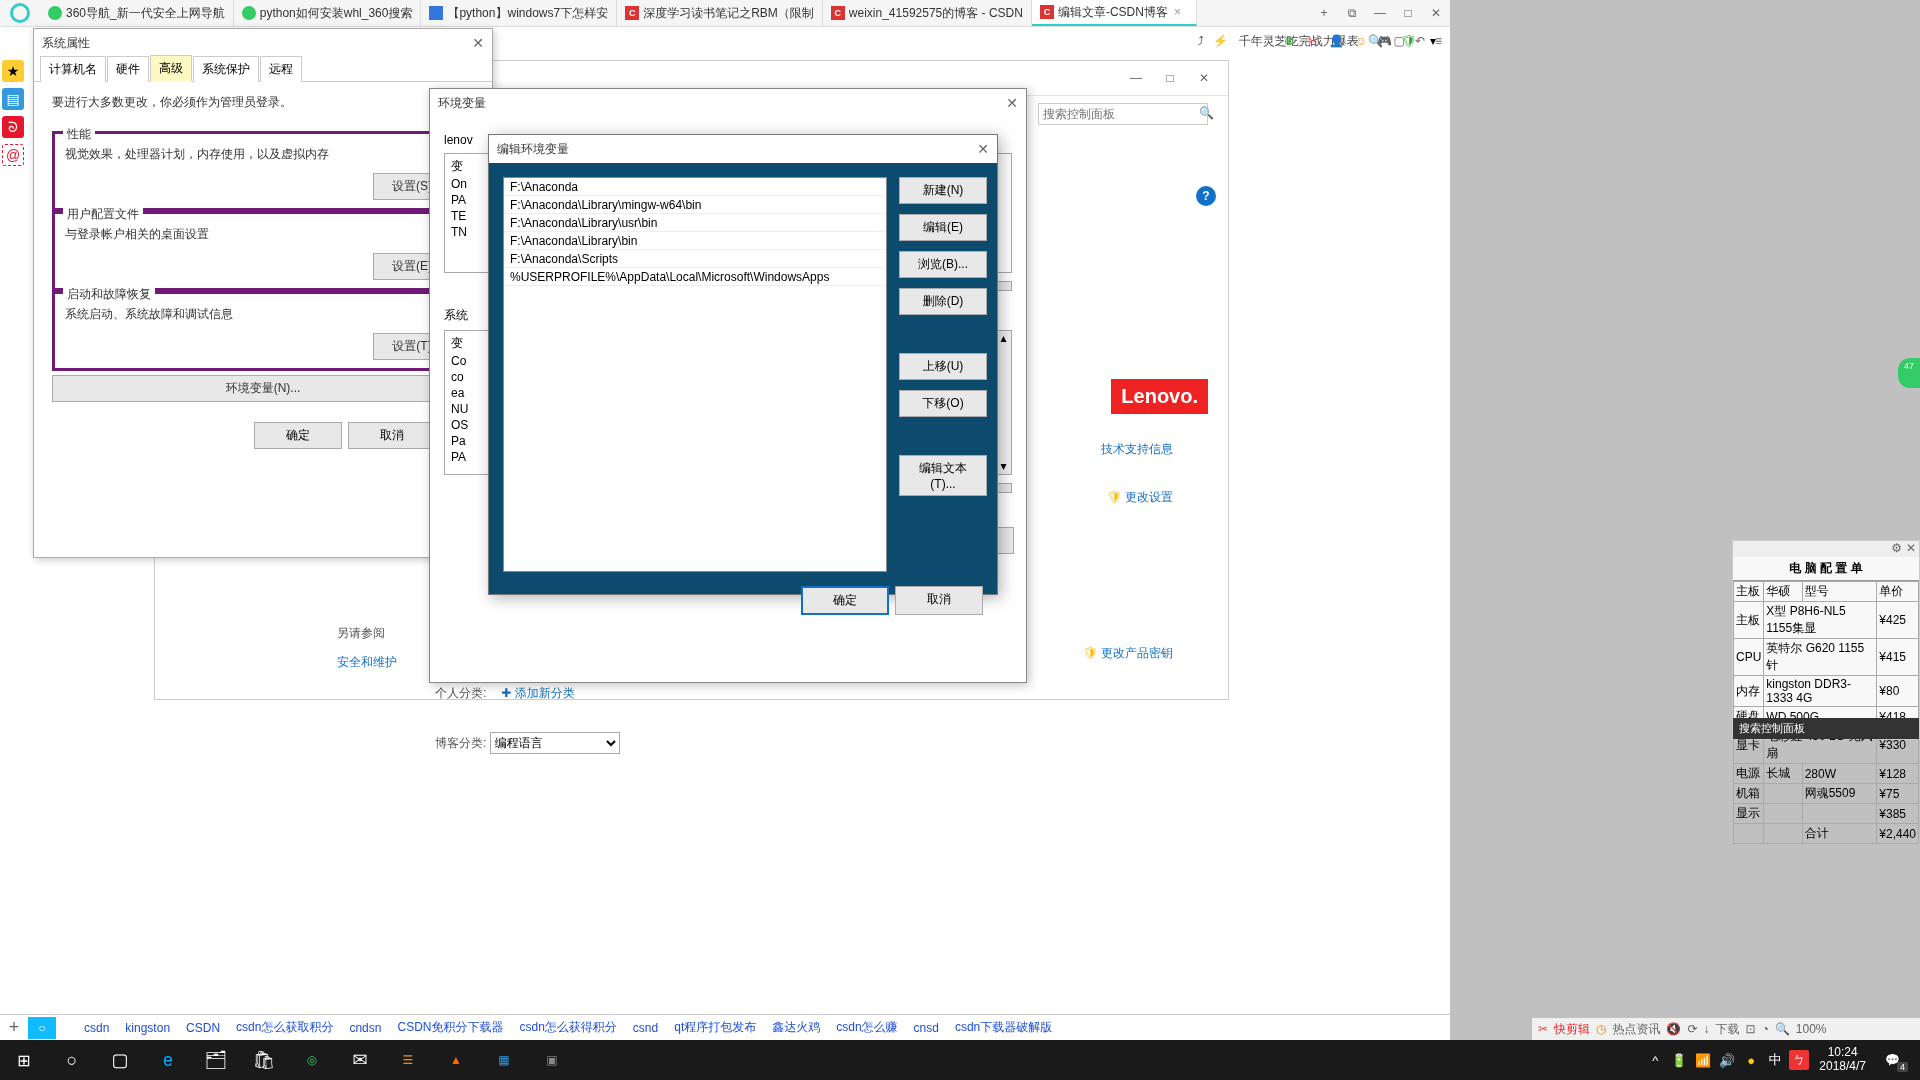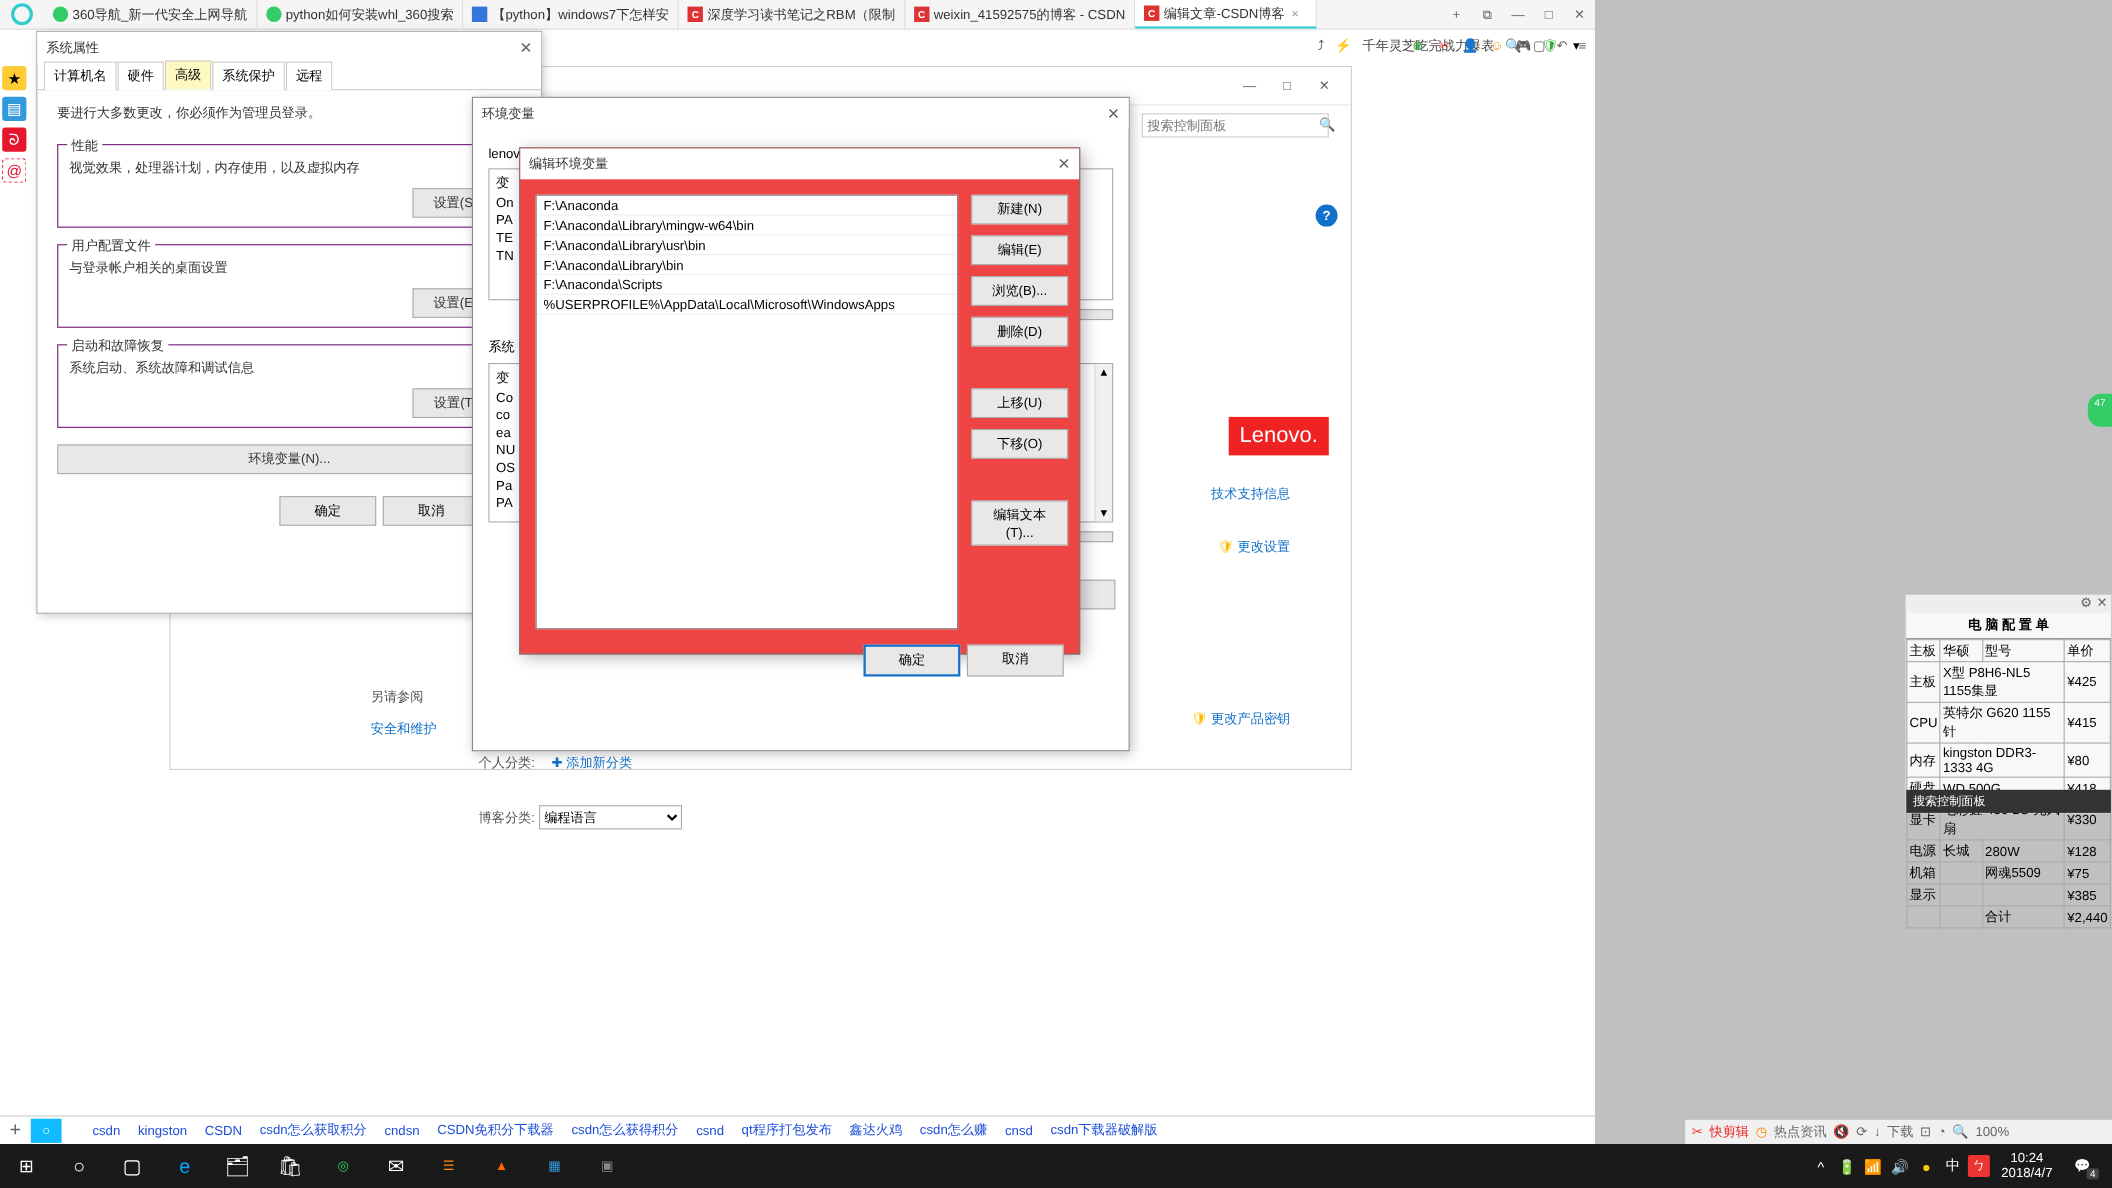--- a/index.html
+++ b/index.html
@@ -24,21 +24,21 @@
 .ic-weibo{background:#e6162d;color:#fff}
 .ic-at{color:#e6162d;border:1px dashed #e6162d}
 .control-panel{position:absolute;left:154px;top:60px;width:1075px;height:640px;background:#fff;border:1px solid #ccc}
 .cp-head{height:35px;display:flex;align-items:center;padding:0 10px;border-bottom:1px solid #e5e5e5}
 .cp-right{margin-left:auto;display:flex;gap:6px}
 .cp-search{position:absolute;right:10px;top:42px;width:180px}
 .cp-search input{width:170px;height:22px;border:1px solid #ccc;padding:0 4px}
 .cp-search .sico{position:absolute;right:4px;top:3px;color:#1070ca}
 .cp-help{position:absolute;right:12px;top:125px;width:20px;height:20px;border-radius:50%;background:#1070ca;color:#fff;display:flex;align-items:center;justify-content:center;font-weight:bold}
 .win10brand{position:absolute;right:30px;top:175px;font-size:44px;color:#0078d7;letter-spacing:-1px}
-.lenovo{position:absolute;right:20px;top:318px;background:#e22;color:#fff;padding:6px 10px;font-size:20px;font-weight:normal}
+.lenovo{position:absolute;right:20px;top:318px;background:#e22;color:#fff;padding:6px 10px;font-size:20px;font-weight:bold}
 .links{position:absolute;right:55px;font-size:12px;color:#1070ca}
 .link1{top:380px}
 .link2{top:428px}
 .link3{top:584px}
 .shield{color:#fb0;margin-right:3px}
 .see-also{position:absolute;left:182px;top:564px;font-size:12px;color:#555}
 .see-also .l1{margin-bottom:12px}
 .see-also .l2{color:#1070ca}
 .win-label{position:absolute;left:385px;top:556px;font-size:12px;color:#333}
 .prod-label{position:absolute;left:385px;top:584px;font-size:12px;color:#333}
@@ -48,33 +48,33 @@
 .bottom-sel select{width:130px;height:22px;border:1px solid #aaa;background:#fff}
 .sys-props{position:absolute;left:33px;top:28px;width:460px;height:530px;background:#fff;border:1px solid #aaa;box-shadow:2px 2px 8px rgba(0,0,0,0.2)}
 .dlg-titlebar{height:28px;display:flex;align-items:center;padding:0 8px;background:#fff}
 .dlg-title{font-size:12px;color:#333}
 .dlg-x{margin-left:auto;color:#666;cursor:pointer;font-size:14px}
 .tab-row{display:flex;border-bottom:1px solid #ccc;padding:0 6px;height:25px;align-items:flex-end}
 .tbt{padding:4px 8px;border:1px solid #ccc;border-bottom:none;background:#fff;margin-right:1px;cursor:pointer;font-size:12px;position:relative;top:1px}
 .tbt.sel{background:#fef9c3;border-bottom:1px solid #fff}
 .dlg-body{padding:12px 18px;font-size:12px;color:#333}
 .dlg-body .hint{margin-bottom:20px}
-.grp{border:1px solid #701a75;padding:12px 10px 8px;margin-bottom:15px;position:relative}
+.grp{border:3px solid #701a75;padding:12px 10px 8px;margin-bottom:0;position:relative}
 .grp .gt{position:absolute;top:-8px;left:8px;background:#fff;padding:0 4px;font-size:12px}
 .grp .desc{margin-bottom:10px}
 .grp .btnrow{display:flex;justify-content:flex-end}
 .btn{padding:4px 18px;background:#e8e8e8;border:1px solid #aaa;cursor:pointer;font-size:12px;min-width:88px;text-align:center}
 .dlg-foot{display:flex;justify-content:flex-end;gap:6px;padding:8px 12px}
 .env-dlg{position:absolute;left:429px;top:88px;width:598px;height:595px;background:#fff;border:1px solid #888;box-shadow:2px 2px 10px rgba(0,0,0,0.25)}
 .env-body{padding:10px 14px}
 .env-lbl{font-size:12px;margin:6px 0}
 .env-list{border:1px solid #aaa;background:#fff;height:120px;padding:3px;overflow:hidden;font-size:12px}
 .env-list .row{padding:1px 3px;white-space:nowrap;overflow:hidden}
 .env-btns{display:flex;justify-content:flex-end;gap:6px;margin:8px 0 16px}
-.edit-dlg{position:absolute;left:472px;top:134px;width:510px;height:461px;background:#ef4444;border:1px solid #777;box-shadow:3px 3px 14px rgba(0,0,0,0.3)}
+.edit-dlg{position:absolute;left:488px;top:134px;width:510px;height:461px;background:#0c4a6e;border:1px solid #777;box-shadow:3px 3px 14px rgba(0,0,0,0.3)}
 .edit-body{padding:14px;display:flex;gap:12px}
 .path-list{flex:1;border:1px solid #888;height:395px;background:#fff}
 .path-list .prow{padding:2px 6px;font-size:12px;border-bottom:1px solid #eee;height:18px}
 .side-btns{display:flex;flex-direction:column;gap:10px;width:84px}
 .edit-foot{display:flex;justify-content:flex-end;gap:6px;padding:0 14px 0}
 .btn-prim{border:2px solid #1070ca}
 .bottom-links{position:absolute;left:0;bottom:0;width:100%;height:26px;background:#fff;border-top:1px solid #ccc;display:flex;align-items:center;font-size:12px}
 .bl-plus{width:28px;text-align:center;color:#666;font-size:18px}
 .bl-o{width:28px;height:22px;background:#1bf;color:#fff;text-align:center;line-height:22px;margin-right:20px}
 .bl-lnk{color:#1d4ed8;margin:0 8px;cursor:pointer}

